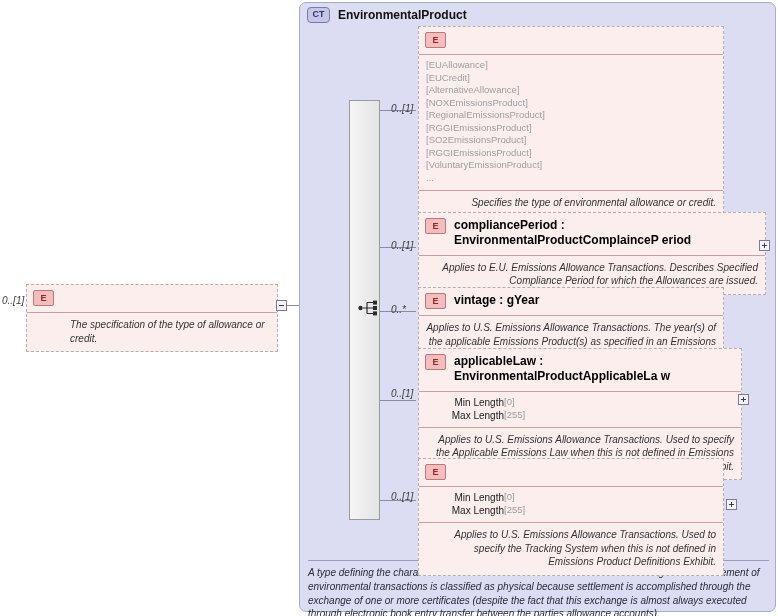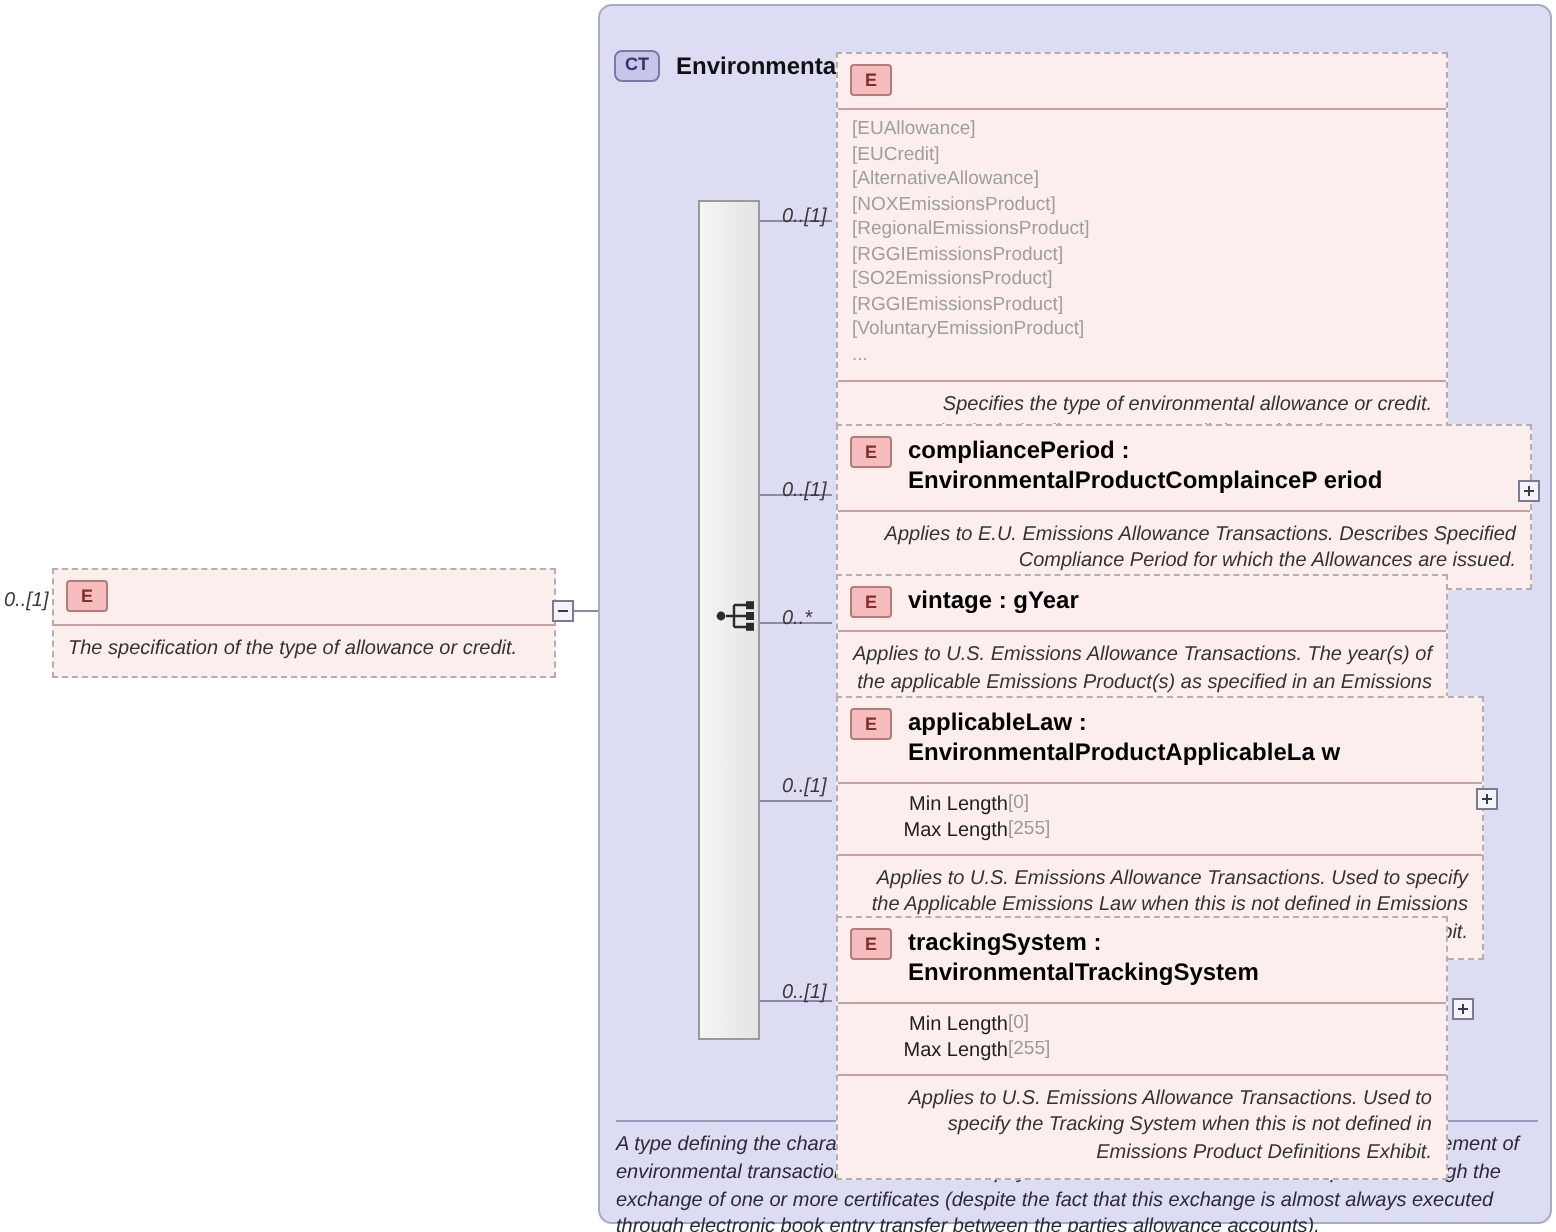--- a/index.html
+++ b/index.html
@@ -32,20 +32,21 @@
     align-items: center;
     padding: 5px 6px 6px 6px;
     border-bottom: 1px solid #c9a0a0;
   }
   #left-element .el-body {
     padding: 5px 7px 6px 7px;
     font-style: italic;
     font-size: 10px;
     color: #333;
     line-height: 1.35;
+    margin-left: 36px;
   }
   .badge-e {
     display: inline-block;
     width: 19px;
     height: 14px;
     line-height: 14px;
     text-align: center;
     font-size: 9px;
     font-weight: bold;
     color: #8a2b2b;
@@ -111,21 +112,21 @@
     width: 477px;
     height: 610px;
     background: #dcdcf2;
     border: 1px solid #a9a9c8;
     border-radius: 7px;
     box-sizing: border-box;
   }
   #ct-header {
     position: absolute;
     left: 7px;
-    top: 22px;
+    top: 4px;
     display: flex;
     align-items: center;
   }
   .badge-ct {
     display: inline-block;
     width: 21px;
     height: 14px;
     line-height: 13px;
     text-align: center;
     font-size: 9px;
@@ -341,21 +342,20 @@
     </div>
   </div>
   <div class="n-desc">Applies to U.S. Emissions Allowance Transactions. Used to specify the Applicable Emissions Law when this is not defined in Emissions Product Definitions Exhibit.</div>
 </div>
 <div class="ec-box plus" style="left:738px; top:394px;"></div>
 
 <div class="card" style="left:391px; top:491px;">0..[1]</div>
 <div class="node" style="left:418px; top:458px; width:306px;">
   <div class="n-head">
     <span class="badge-e">E</span>
-    <span class="n-title">trackingSystem  :  EnvironmentalTrackingSystem</span>
   </div>
   <div class="n-facets">
     <div class="facet-row">
       <span class="facet-name">Min Length</span>
       <span class="facet-val">[0]</span>
     </div>
     <div class="facet-row">
       <span class="facet-name">Max Length</span>
       <span class="facet-val">[255]</span>
     </div>

